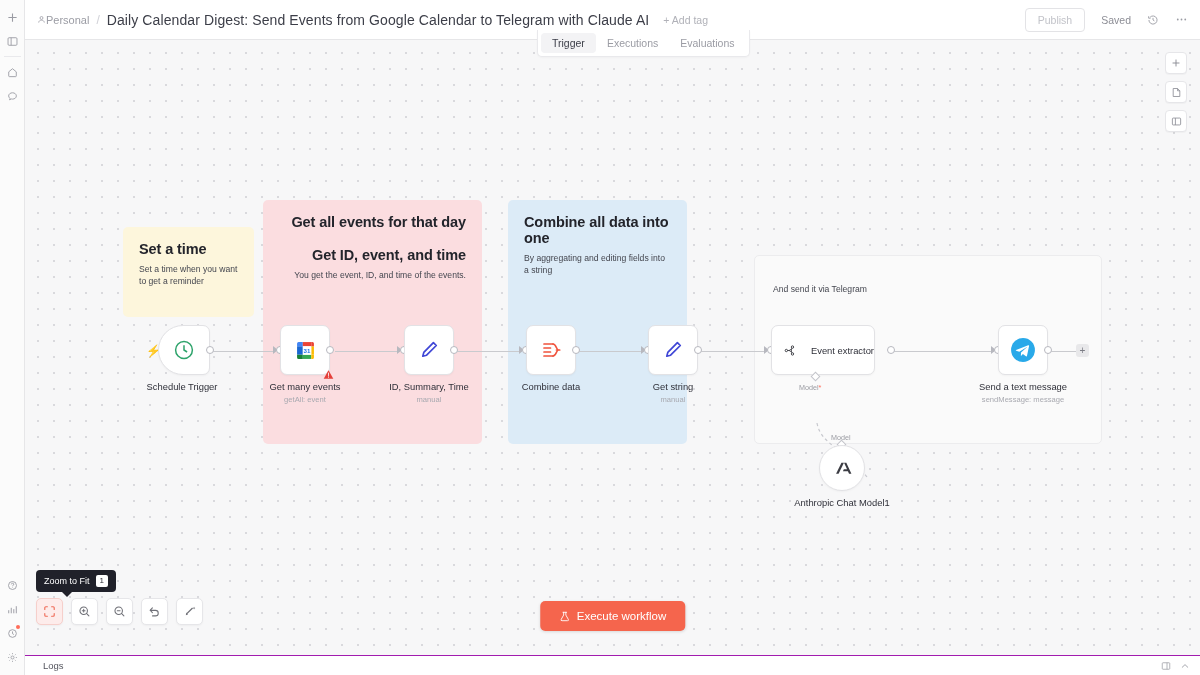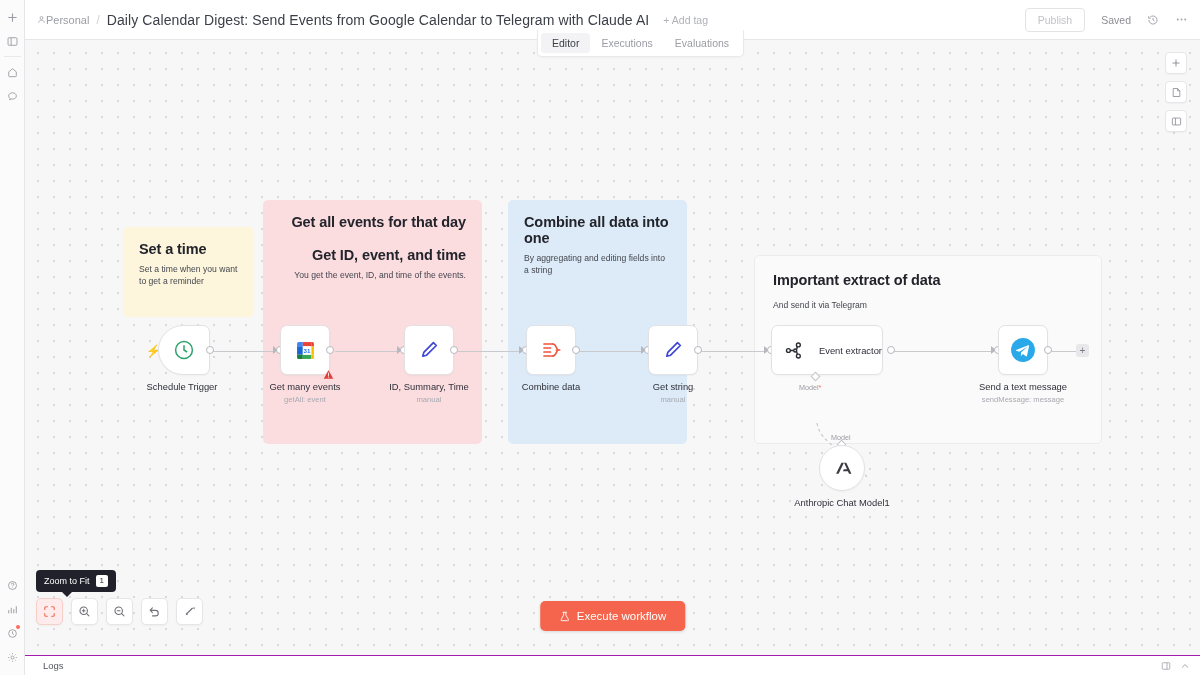--- a/index.html
+++ b/index.html
@@ -80,21 +80,21 @@
 
   
   .node { position: absolute; }
   .node-box {
     width: 50px; height: 50px; background: #fff;
     border: 1px solid #e2e2e5; border-radius: 7px;
     display: flex; align-items: center; justify-content: center;
     box-shadow: 0 1px 2px rgba(0,0,0,.035); position: relative;
   }
   .node-box.trigger { border-radius: 25px 7px 7px 25px; width: 52px; }
-  .node-box.wide { width: 112px; justify-content: flex-start; padding-left: 11px; gap: 15px; }
+  .node-box.wide { width: 104px; justify-content: flex-start; padding-left: 11px; gap: 15px; }
   .node-box.circle { width: 46px; height: 46px; border-radius: 50%; }
   .node-lbl {
     position: absolute; top: 56px; left: 50%; transform: translateX(-50%);
     font-size: 9.4px; color: #2f3039; white-space: nowrap; text-align: center;
   }
   .node-sub {
     position: absolute; top: 70px; left: 50%; transform: translateX(-50%);
     font-size: 7.6px; color: #a8a9b0; white-space: nowrap;
   }
   .inline-lbl { font-size: 9.4px; color: #2f3039; white-space: nowrap; }
@@ -256,21 +256,21 @@
         <svg width="13" height="13" viewBox="0 0 16 16" fill="currentColor">
             <circle cx="3.4" cy="8" r="1.1"></circle>
             <circle cx="8" cy="8" r="1.1"></circle>
             <circle cx="12.6" cy="8" r="1.1"></circle>
           </svg>
       </span>
     </div>
   </div>
 
   <div class="tabs">
-    <div class="tab active">Editor</div>
+    <div class="tab active">Trigger</div>
     <div class="tab">Executions</div>
     <div class="tab">Evaluations</div>
   </div>
 
   <div class="canvas">
 
     <div class="sticky sticky-yellow" style="left:98px; top:187px; width:131px; height:90px;">
       <h3>Set a time</h3>
       <p>Set a time when you want to get a reminder</p>
     </div>
@@ -280,21 +280,20 @@
       <h3 class="second">Get ID, event, and time</h3>
       <p>You get the event, ID, and time of the events.</p>
     </div>
 
     <div class="sticky sticky-blue" style="left:483px; top:160px; width:179px; height:244px;">
       <h3>Combine all data into one</h3>
       <p>By aggregating and editing fields into a string</p>
     </div>
 
     <div class="sticky sticky-gray" style="left:729px; top:215px; width:348px; height:189px; padding:16px 18px;">
-      <h3>Important extract of data</h3>
       <p style="margin-top:11px">And send it via Telegram</p>
     </div>
 
     <div class="wire" style="left:186px; top:311px; width:64px;"></div>
     <div class="wire" style="left:310px; top:311px; width:65px;"></div>
     <div class="wire" style="left:432px; top:311px; width:65px;"></div>
     <div class="wire" style="left:554px; top:311px; width:65px;"></div>
     <div class="wire" style="left:676px; top:311px; width:66px;"></div>
     <div class="wire" style="left:868px; top:311px; width:101px;"></div>
     <div class="wire" style="left:1025px; top:311px; width:30px;"></div>

